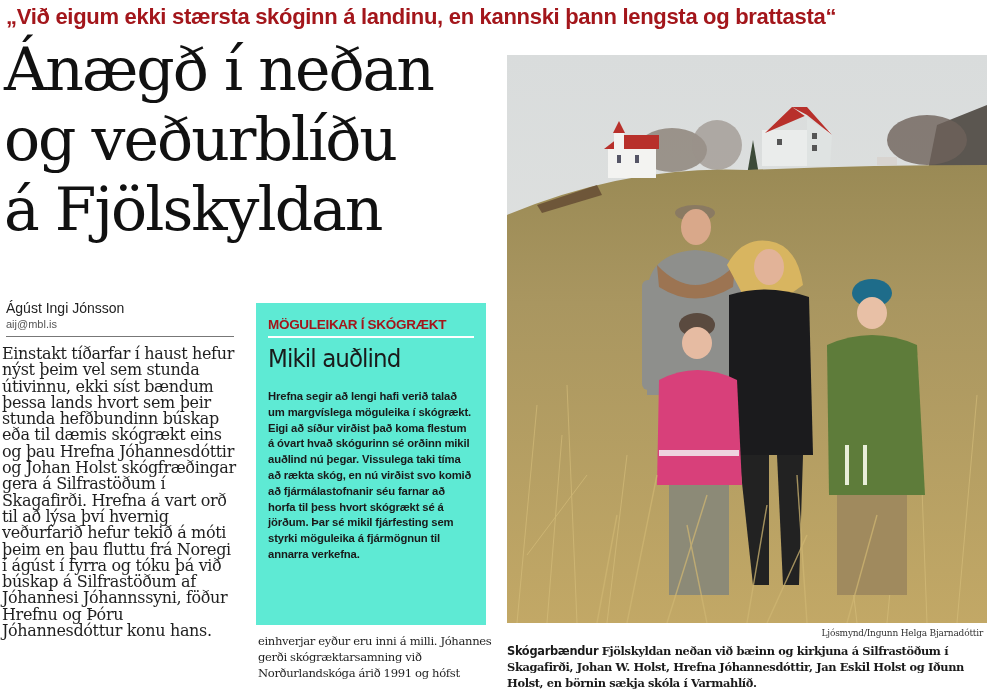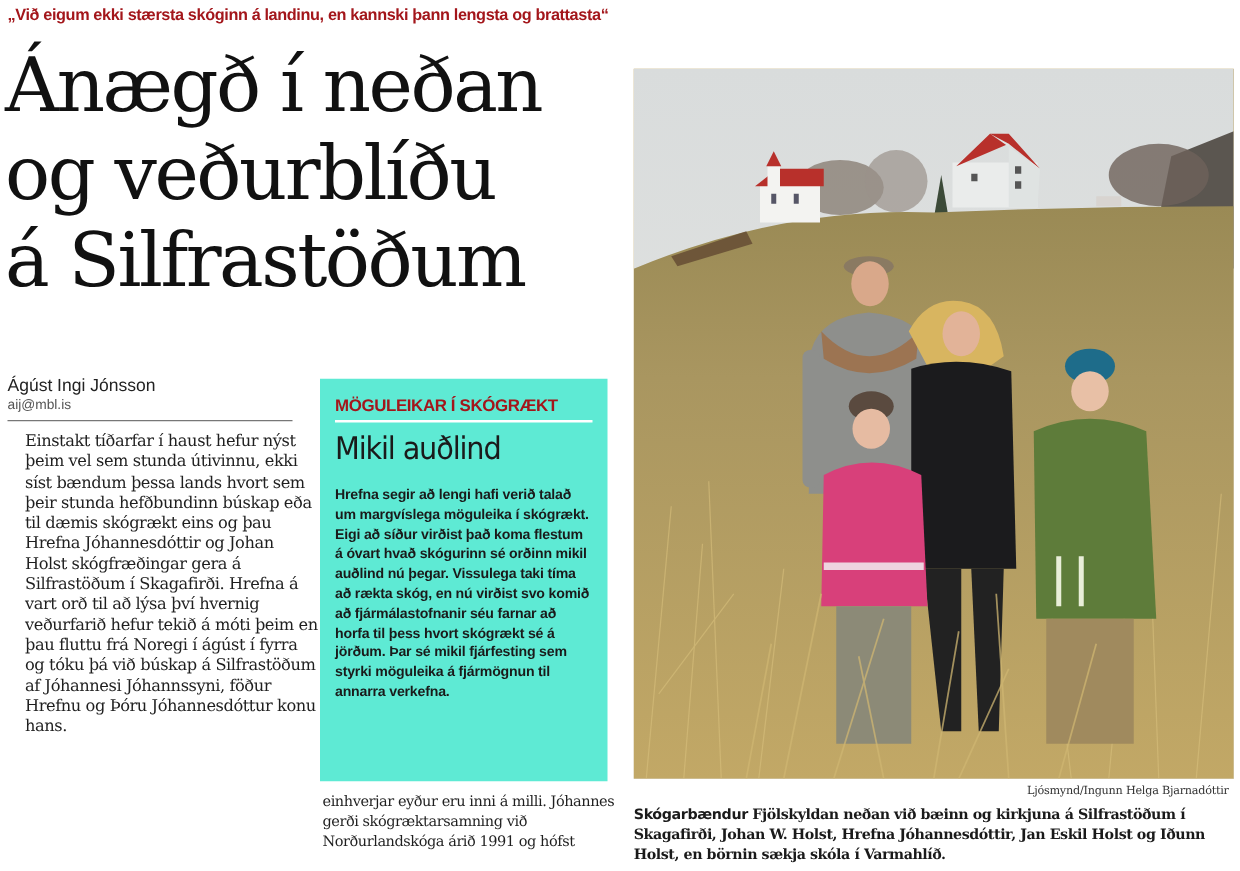--- a/index.html
+++ b/index.html
@@ -2,34 +2,34 @@
 <html><head>
   <meta charset="utf-8">
   <style>
     * { box-sizing: border-box; margin: 0; padding: 0; }
     html, body { width: 992px; height: 697px; overflow: hidden; background: #ffffff; }
     body { position: relative; font-family: "DejaVu Serif", serif; color: #1a1a1a; }
 
     .kicker {
       position: absolute; left: 6px; top: 4px; width: 980px;
       font-family: "Liberation Sans", sans-serif; font-weight: bold;
-      font-size: 13px; color: #a3161b; letter-spacing: -0.3px; white-space: nowrap;
+      font-size: 22px; color: #a3161b; letter-spacing: -0.3px; white-space: nowrap;
     }
     .headline {
       position: absolute; left: 4px; top: 34px; width: 490px;
       font-family: "DejaVu Serif", serif; font-size: 60px; line-height: 70px;
       color: #111; letter-spacing: -2px; font-weight: normal;
     }
     .byline { position: absolute; left: 6px; top: 300px; width: 228px; border-bottom: 1px solid #777; padding-bottom: 6px; }
     .byline .name { font-family: "Liberation Sans", sans-serif; font-weight: normal; font-size: 14px; color: #222; }
     .byline .email { font-family: "Liberation Sans", sans-serif; font-size: 11px; color: #555; margin-top: 2px; }
 
     .body-col {
-      position: absolute; left: 20px; top: 346px; width: 236px;
-      font-family: "DejaVu Serif", serif; font-size: 13px; line-height: 16.3px;
+      position: absolute; left: 2px; top: 346px; width: 236px;
+      font-family: "DejaVu Serif", serif; font-size: 16px; line-height: 16.3px;
       color: #1f1f1f; letter-spacing: -0.35px;
     }
     .body-col p { margin: 0; text-align: left; }
     .body-col p.indent { text-indent: 12px; }
 
     .sidebar-box {
       position: absolute; left: 256px; top: 303px; width: 230px; height: 322px;
       background: #5eead4; padding: 14px 12px 10px 12px;
     }
     .sidebar-box .tag {
@@ -70,21 +70,21 @@
     .caption .lead { font-family: "DejaVu Sans", sans-serif; font-weight: bold; letter-spacing: -0.3px; }
   </style>
 </head>
 <body>
 
 <div class="kicker">„Við eigum ekki stærsta skóginn á landinu, en kannski þann lengsta og brattasta“</div>
 
 <h1 class="headline">
   <div>Ánægð í neðan</div>
   <div>og veðurblíðu</div>
-  <div>á Silfrastöðum</div>
+  <div>á Fjölskyldan</div>
 </h1>
 
 <div class="byline">
   <div class="name">Ágúst Ingi Jónsson</div>
   <div class="email">aij@mbl.is</div>
 </div>
 
 <div class="body-col">
   <p>Einstakt tíðarfar í haust hefur nýst þeim vel sem stunda útivinnu, ekki síst bændum þessa lands hvort sem þeir stunda hefðbundinn búskap eða til dæmis skógrækt eins og þau Hrefna Jóhannesdóttir og Johan Holst skógfræðingar gera á Silfrastöðum í Skagafirði. Hrefna á vart orð til að lýsa því hvernig veðurfarið hefur tekið á móti þeim en þau fluttu frá Noregi í ágúst í fyrra og tóku þá við búskap á Silfrastöðum af Jóhannesi Jóhannssyni, föður Hrefnu og Þóru Jóhannesdóttur konu hans.</p>
 </div>

